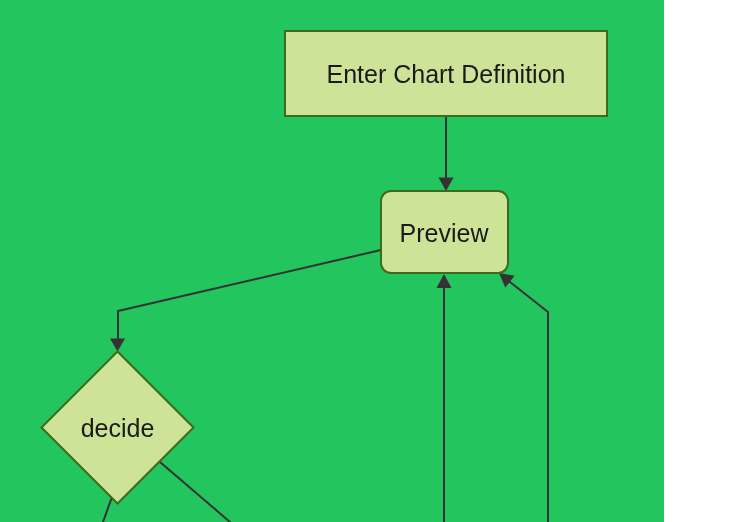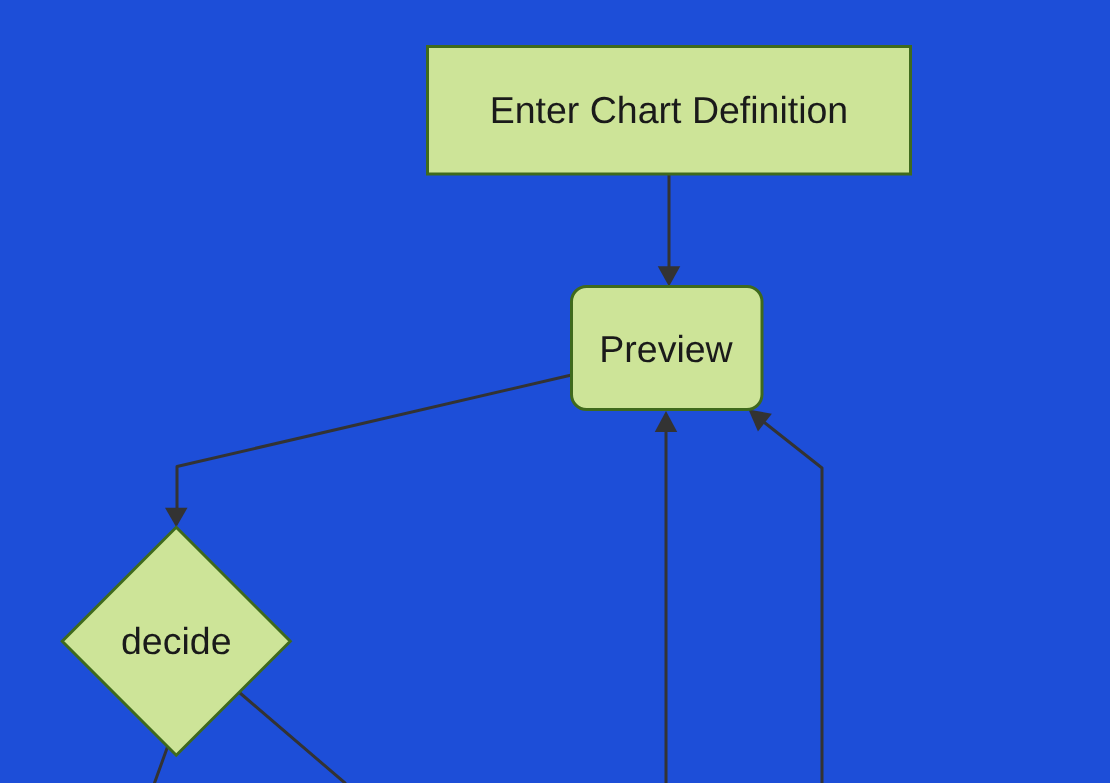--- a/index.html
+++ b/index.html
@@ -3,23 +3,23 @@
 <meta charset="utf-8">
 <style>
   html, body {
     margin: 0;
     padding: 0;
     background: #ffffff;
     font-family: "Liberation Sans", sans-serif;
   }
   .canvas {
     position: relative;
-    width: 740px;
+    width: 664px;
     height: 522px;
-    background: #1d4ed8;
+    background: #22c55e;
     overflow: hidden;
   }
   svg.flowchart {
     display: block;
     width: 740px;
     height: 522px;
   }
   .edge {
     fill: none;
     stroke-width: 2;

